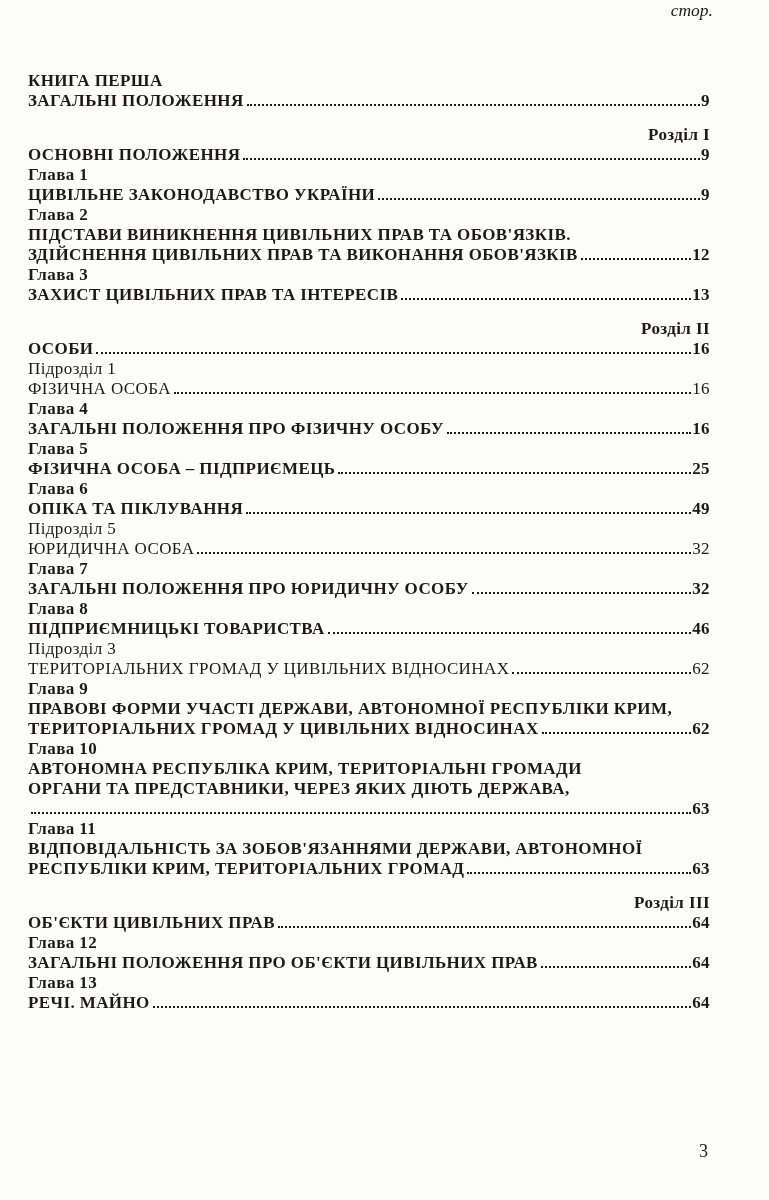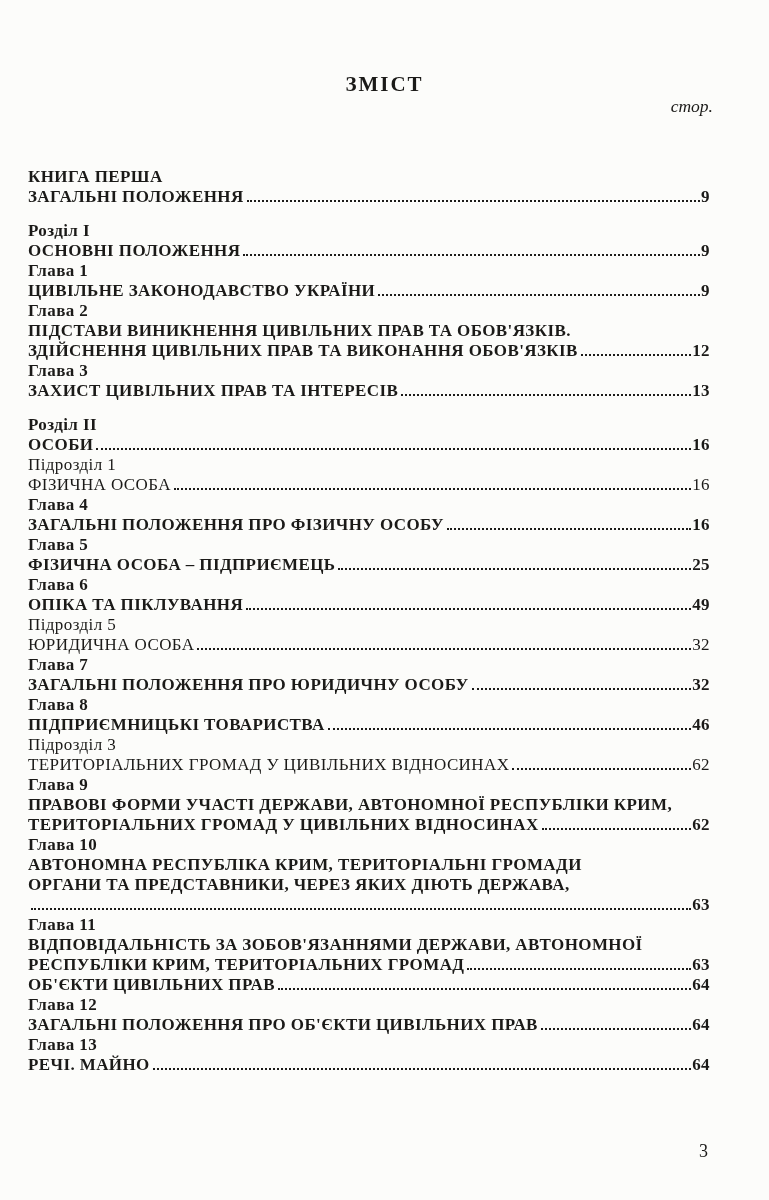--- a/index.html
+++ b/index.html
@@ -32,42 +32,41 @@
   }
   .row{
     display:flex;
     align-items:baseline;
     font-size:17px;
     line-height:20px;
     letter-spacing:0.4px;
     white-space:nowrap;
   }
   .row.b{font-weight:bold;}
-  .row.gap{margin-top:14px;}
+  .row.gap{margin-top:14px;justify-content:flex-end;}
   .row .t{flex:0 0 auto;}
   .row .dots{
     flex:1 1 auto;
     border-bottom:2px dotted #1c1b19;
     margin:0 1px 3px 3px;
     min-width:12px;
   }
   .row .pg{flex:0 0 auto;}
   .pagenum{
     position:absolute;
     top:1141px;
     right:61px;
     font-size:18px;
     line-height:20px;
   }
 </style>
 </head>
 <body>
 
 <div class="sheet">
-  <div class="title">ЗМІСТ</div>
   <div class="stor">стор.</div>
   <div class="toc" id="toc">
       <div class="row b">
         <span class="t">КНИГА ПЕРША</span>
       </div>
       <div class="row b">
         <span class="t">ЗАГАЛЬНІ ПОЛОЖЕННЯ</span>
         <span class="dots"></span>
         <span class="pg">9</span>
       </div>
@@ -205,20 +204,23 @@
       <div class="row b">
         <span class="t">Глава 11</span>
       </div>
       <div class="row b">
         <span class="t">ВІДПОВІДАЛЬНІСТЬ ЗА ЗОБОВ'ЯЗАННЯМИ ДЕРЖАВИ, АВТОНОМНОЇ</span>
       </div>
       <div class="row b">
         <span class="t">РЕСПУБЛІКИ КРИМ, ТЕРИТОРІАЛЬНИХ ГРОМАД</span>
         <span class="dots"></span>
         <span class="pg">63</span>
+      </div>
+      <div class="row b gap">
+        <span class="t">Розділ III</span>
       </div>
       <div class="row b">
         <span class="t">ОБ'ЄКТИ ЦИВІЛЬНИХ ПРАВ</span>
         <span class="dots"></span>
         <span class="pg">64</span>
       </div>
       <div class="row b">
         <span class="t">Глава 12</span>
       </div>
       <div class="row b">

